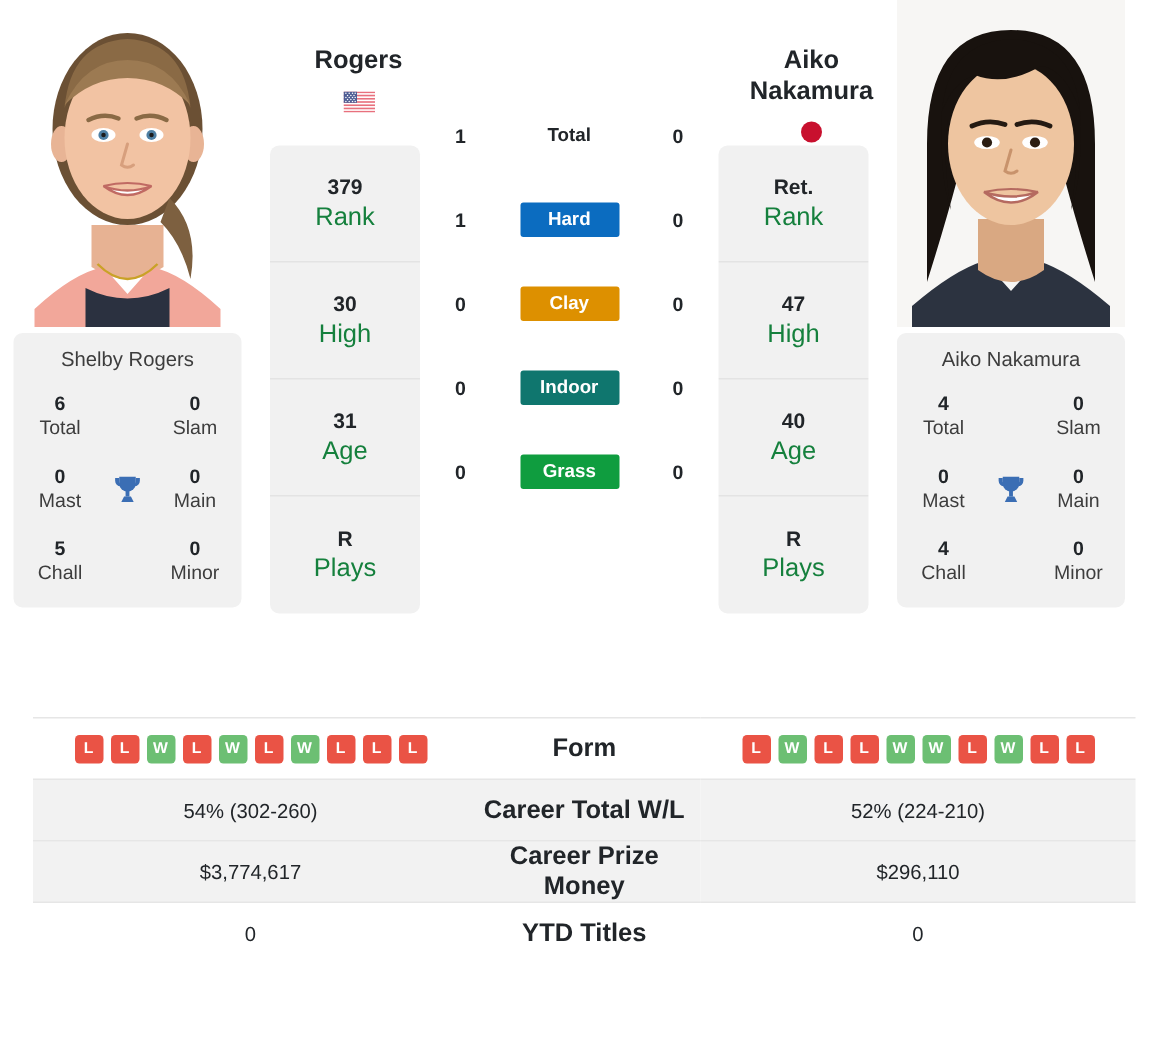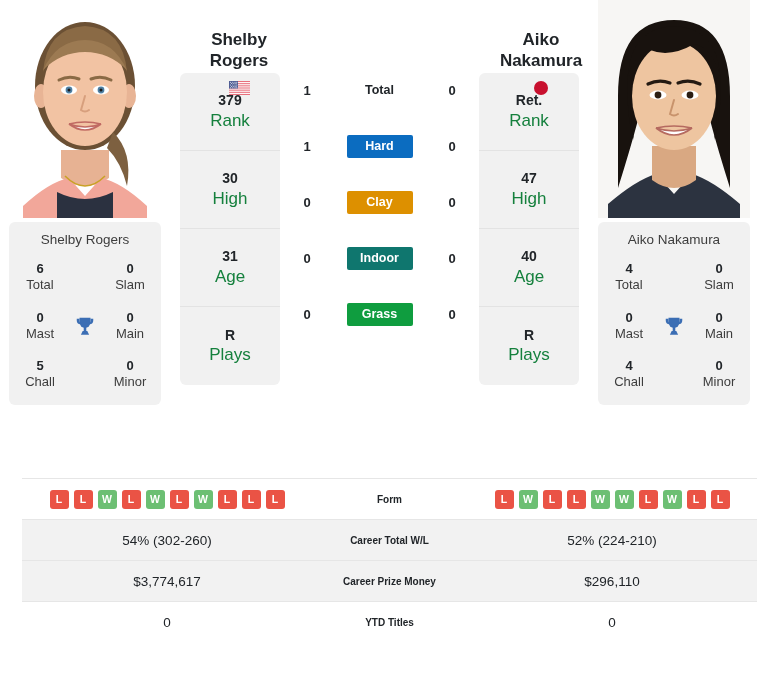--- a/index.html
+++ b/index.html
@@ -56,21 +56,21 @@
   .tcell { text-align: center; line-height: 1.25; }
   .tcell .num { font-size: 13px; font-weight: bold; color: #212529; }
   .tcell .lab { font-size: 13px; color: #3d3d3d; }
   .trophy { display: flex; align-items: center; justify-content: center; }
 
   
   .rank-card {
     background: #f1f1f1;
     border-radius: 6px;
     overflow: hidden;
-    margin-top: 73px;
+    margin-top: 97px;
   }
   .rank-row {
     height: 78px;
     display: flex;
     flex-direction: column;
     align-items: center;
     justify-content: center;
     border-bottom: 1px solid #e3e3e3;
     line-height: 1.3;
   }
@@ -149,21 +149,21 @@
   .stats-table tr { height: 41px; }
   .stats-table td {
     text-align: center;
     vertical-align: middle;
     font-size: 13.5px;
     color: #212529;
     border-top: 1px solid #e6e6e6;
   }
   .stats-table td.mid-lab {
     font-weight: bold;
-    font-size: 10px;
+    font-size: 17px;
   }
   .stats-table tr.shaded td { background: #f2f2f2; }
   .stats-table tr.plain td { background: #ffffff; }
   .col-side { width: 290px; }
   .col-label { width: 155px; }
 
   .form-strip {
     display: flex;
     justify-content: center;
     gap: 5px;
@@ -429,21 +429,20 @@
               <div class="num">0</div>
               <div class="lab">Minor</div>
             </div>
           </div>
         </div>
       </div>
     </div>
   </div>
 
   <div class="name-head left">
-    <div class="nm">Shelby</div>
     <div class="nm">Rogers</div>
     <div class="flag">
       <svg width="21" height="14" viewBox="0 0 21 14" xmlns="http://www.w3.org/2000/svg">
         <rect width="21" height="14" fill="#ffffff"></rect>
         <g fill="#e8707d">
           <rect y="0" width="21" height="1.08"></rect>
           <rect y="2.15" width="21" height="1.08"></rect>
           <rect y="4.31" width="21" height="1.08"></rect>
           <rect y="6.46" width="21" height="1.08"></rect>
           <rect y="8.62" width="21" height="1.08"></rect>

